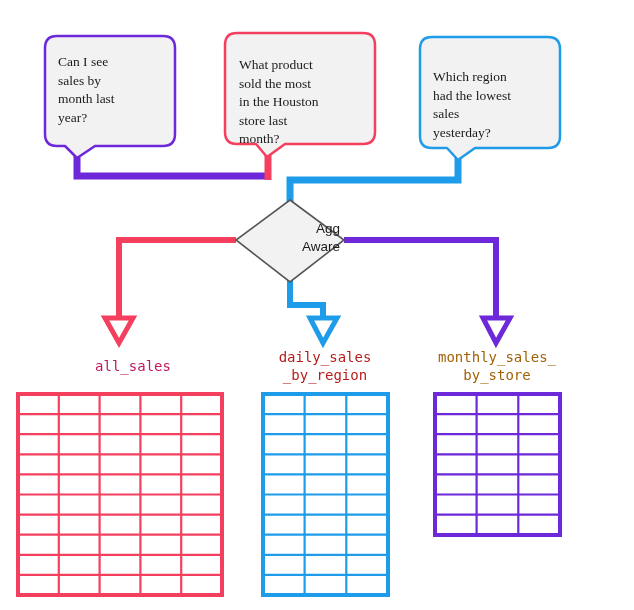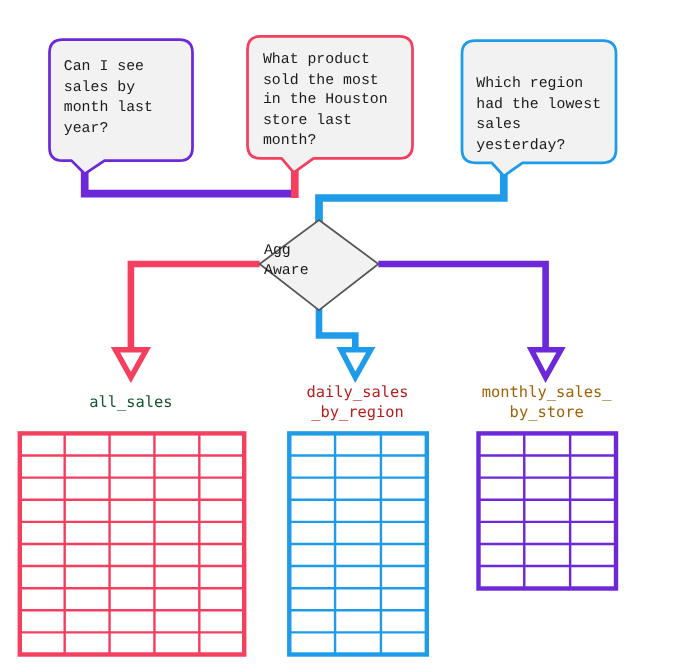--- a/index.html
+++ b/index.html
@@ -15,34 +15,34 @@
     overflow: hidden;
   }
   #canvas {
     position: absolute;
     top: 0; left: 0;
     width: 634px;
     height: 610px;
   }
   .bubble-text {
     position: absolute;
-    font-family: Liberation Mono, monospace;
+    font-family: Liberation Serif, serif;
     font-size: 13.5px;
     line-height: 18.5px;
     color: #1b1b1b;
     white-space: pre-line;
     pointer-events: none;
   }
   .diamond-text {
     position: absolute;
-    font-family: Liberation Mono, monospace;
+    font-family: Liberation Sans, sans-serif;
     font-size: 13.5px;
     line-height: 18px;
     color: #1b1b1b;
-    text-align: left;
+    text-align: right;
     white-space: pre-line;
     pointer-events: none;
   }
   .table-label {
     position: absolute;
     font-family: "DejaVu Sans Mono", "Liberation Mono", monospace;
     font-size: 14px;
     line-height: 18px;
     text-align: center;
     white-space: pre-line;
@@ -173,33 +173,33 @@
       <line x1="435" y1="514.6" x2="560" y2="514.6"></line>
     </g>
   </g>
 </svg>
 
 <div class="bubble-text" style="left:58px; top:53px; width:112px;">Can I see
 sales by
 month last
 year?</div>
 
-<div class="bubble-text" style="left:239px; top:46px; width:132px;">What product
+<div class="bubble-text" style="left:239px; top:56px; width:132px;">What product
 sold the most
 in the Houston
 store last
 month?</div>
 
 <div class="bubble-text" style="left:433px; top:68px; width:124px;">Which region
 had the lowest
 sales
 yesterday?</div>
 
 <div class="diamond-text" style="left:240px; top:220px; width:100px;">Agg
 Aware</div>
 
-<div class="table-label" style="left:54px; top:357px; width:130px; color:#14532d;">all_sales</div>
+<div class="table-label" style="left:68px; top:357px; width:130px; color:#be185d;">all_sales</div>
 
 <div class="table-label" style="left:255px; top:348px; width:140px; color:#b91c1c;text-align:center;">daily_sales
 _by_region</div>
 
 <div class="table-label" style="left:418px; top:348px; width:158px; color:#a16207;">monthly_sales_
 by_store</div>
 
 </body></html>

